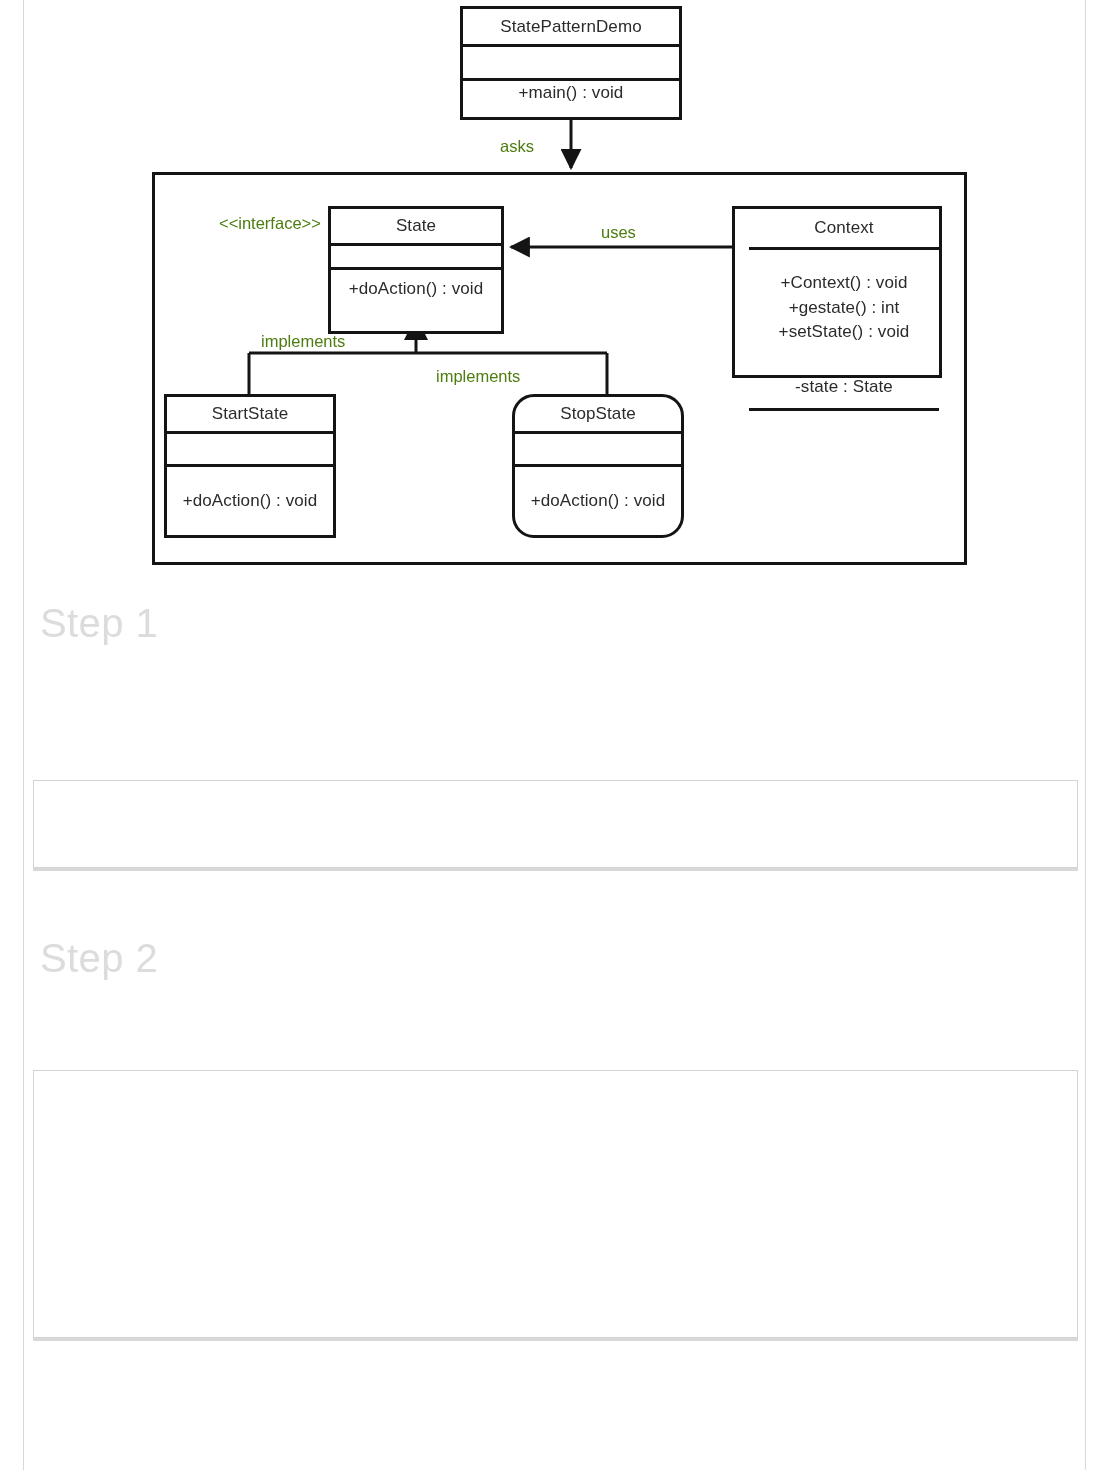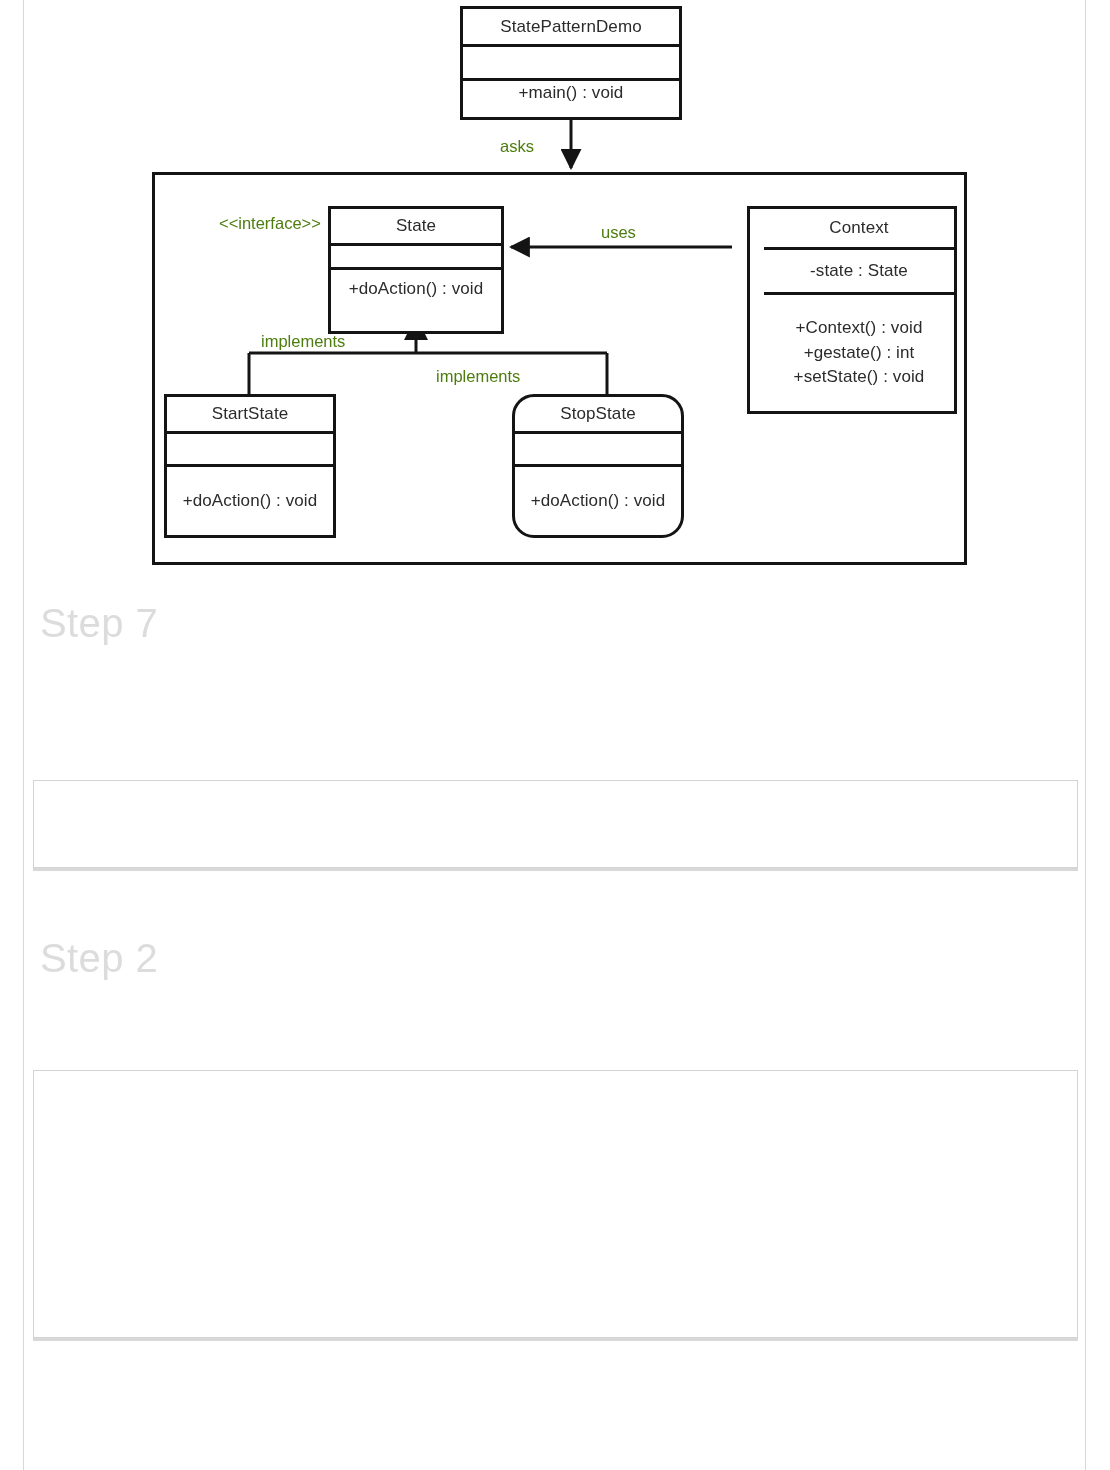--- a/index.html
+++ b/index.html
@@ -59,21 +59,21 @@
     left: 152px;  top: 172px;
     width: 815px; height: 393px;
     border: 3px solid #141414;
     box-sizing: border-box;
     background: transparent;
   }
 
   
   #class-statepatterndemo { left: 460px; top: 6px;   width: 222px; height: 114px; }
   #class-state            { left: 328px; top: 206px; width: 176px; height: 128px; }
-  #class-context          { left: 747px; top: 206px; width: 210px; height: 208px; padding-left: 14px; }
+  #class-context          { left: 732px; top: 206px; width: 210px; height: 172px; padding-left: 14px; }
   #class-startstate       { left: 164px; top: 394px; width: 172px; height: 144px; }
   #class-stopstate        { left: 512px; top: 394px; width: 172px; height: 144px; border-radius: 22px; }
 
   
   .uml-label {
     position: absolute;
     font-size: 16.5px;
     color: #4d7c0f;
     white-space: nowrap;
   }
@@ -163,26 +163,26 @@
   </div>
 
   <div class="uml-class" id="class-state">
     <div class="uml-row divider-below" style="height:37px">State</div>
     <div class="uml-row divider-below" style="height:24px"></div>
     <div class="uml-row" style="height:37px">+doAction() : void</div>
   </div>
 
   <div class="uml-class" id="class-context">
     <div class="uml-row divider-below" style="height:41px">Context</div>
-    <div class="uml-row divider-below" style="height:45px">-state : State</div>
     <div class="uml-row multi" style="height:116px">
       <span>+Context() : void</span>
       <span>+gestate() : int</span>
       <span>+setState() : void</span>
     </div>
+    <div class="uml-row divider-below" style="height:45px">-state : State</div>
   </div>
 
   <div class="uml-class" id="class-startstate">
     <div class="uml-row divider-below" style="height:37px">StartState</div>
     <div class="uml-row divider-below" style="height:33px"></div>
     <div class="uml-row" style="height:68px">+doAction() : void</div>
   </div>
 
   <div class="uml-class" id="class-stopstate">
     <div class="uml-row divider-below" style="height:37px">StopState</div>
@@ -190,21 +190,21 @@
     <div class="uml-row" style="height:68px">+doAction() : void</div>
   </div>
 
   <div class="uml-label" id="label-interface">&lt;&lt;interface&gt;&gt;</div>
   <div class="uml-label" id="label-asks">asks</div>
   <div class="uml-label" id="label-uses">uses</div>
   <div class="uml-label" id="label-implements-left">implements</div>
   <div class="uml-label" id="label-implements-right">implements</div>
 </div>
 
-<div class="step-heading" id="step-1-heading">Step 7</div>
+<div class="step-heading" id="step-1-heading">Step 1</div>
 
 <div class="code-panel" id="code-panel-1">
   <span></span>
 </div>
 <div class="panel-shadow" id="panel-shadow-1"></div>
 
 <div class="step-heading" id="step-2-heading">Step 2</div>
 
 <div class="code-panel" id="code-panel-2">
   <span></span>

